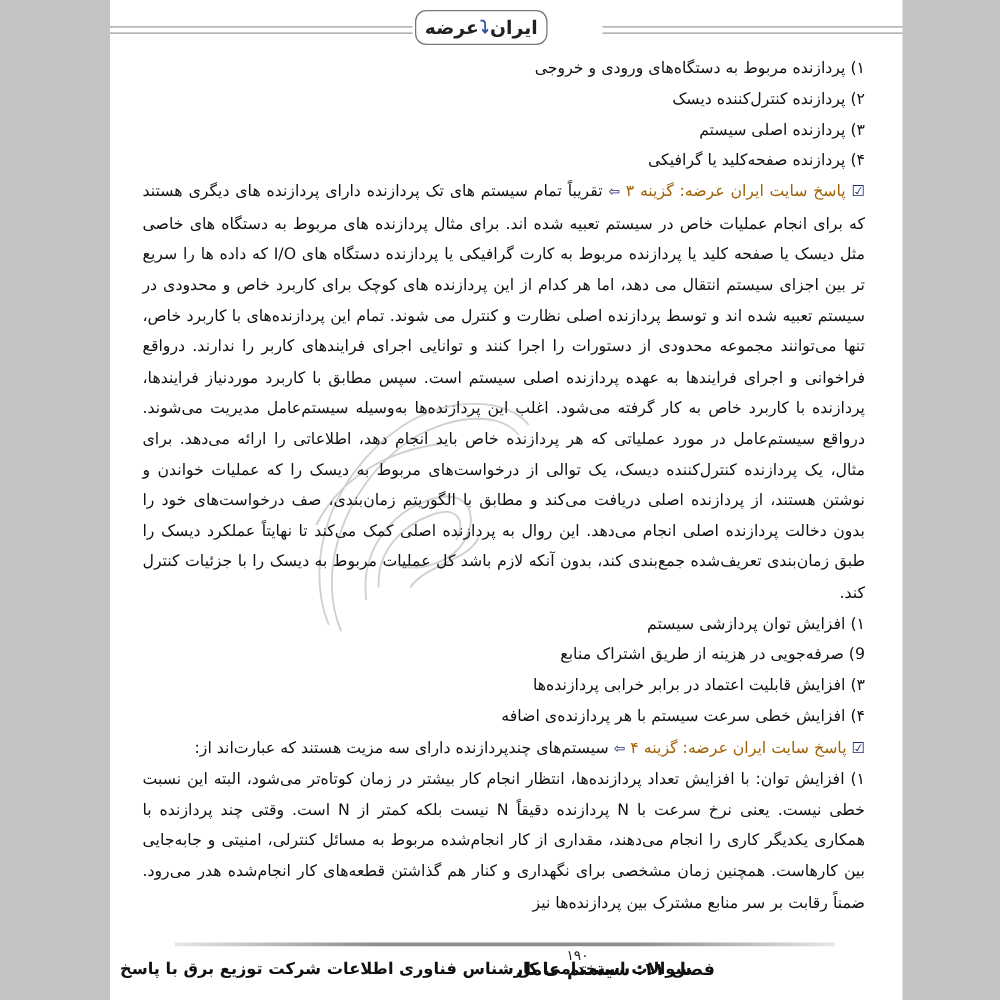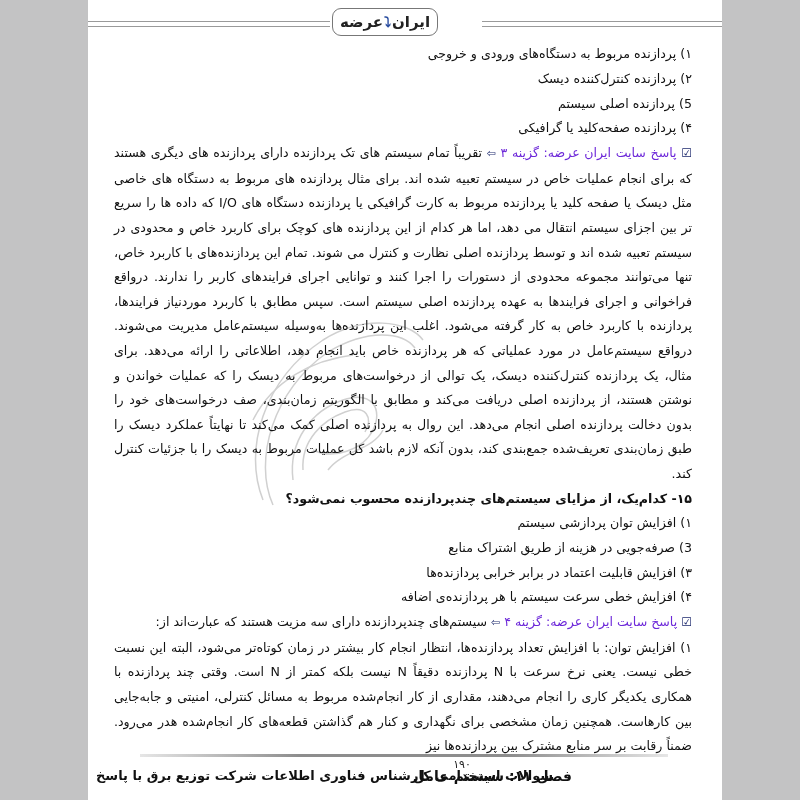--- a/index.html
+++ b/index.html
@@ -30,21 +30,21 @@
   }
   .logo .arrow { color: #2b4ea0; font-size: 14px; margin: 0 1px; }
   .content {
     position: absolute; right: 30px; top: 42px; width: 578px;
     font-size: 12.6px; color: #111; line-height: 24.6px;
     text-align: justify;
   }
   .q-title { font-weight: bold; margin: 0; }
   .option { margin: 0; line-height: 24.8px; }
   .answer { margin: 0; text-align: justify; text-align-last: right; }
-  .answer-label { color: #6d28d9; font-weight: normal; }
+  .answer-label { color: #a16207; font-weight: normal; }
   .check-icon { color: #1e2a6e; font-size: 12px; }
   .arrow-icon { color: #1e2a6e; font-size: 11px; }
   .q15 { margin-top: 0; }
   .watermark {
     position: absolute; left: 145px; top: 300px; width: 200px; height: 220px;
     pointer-events: none;
   }
   .footer-rule {
     position: absolute; left: 52px; top: 754px; width: 528px; height: 3px;
     background: linear-gradient(to right, #e6e6e6, #8d8d8d 30%, #8d8d8d 70%, #e6e6e6);
@@ -84,33 +84,32 @@
       <path d="M60 180 C55 140 80 110 110 100 C140 90 150 110 140 130 C130 150 100 160 80 150"></path>
       <path d="M70 170 C68 140 90 120 112 112 C134 104 140 118 132 132"></path>
       <path d="M95 170 C110 150 140 150 150 130"></path>
       <path d="M20 120 C40 80 80 60 120 55"></path>
     </g>
   </svg>
 
   <div class="content">
     <p class="option">۱) پردازنده مربوط به دستگاه‌های ورودی و خروجی</p>
     <p class="option">۲) پردازنده کنترل‌کننده دیسک</p>
-    <p class="option">5) پردازنده اصلی سیستم</p>
+    <p class="option">۳) پردازنده اصلی سیستم</p>
     <p class="option">۴) پردازنده صفحه‌کلید یا گرافیکی</p>
 
     <p class="answer">
       <span class="check-icon">☑</span>
       <span class="answer-label">پاسخ سایت ایران عرضه: گزینه ۳</span>
       <span class="arrow-icon">⇦</span>
       <span>تقریباً تمام سیستم های تک پردازنده دارای پردازنده های دیگری هستند که برای انجام عملیات خاص در سیستم تعبیه شده اند. برای مثال پردازنده های مربوط به دستگاه های خاصی مثل دیسک یا صفحه کلید یا پردازنده مربوط به کارت گرافیکی یا پردازنده دستگاه های I/O که داده ها را سریع تر بین اجزای سیستم انتقال می دهد، اما هر کدام از این پردازنده های کوچک برای کاربرد خاص و محدودی در سیستم تعبیه شده اند و توسط پردازنده اصلی نظارت و کنترل می شوند. تمام این پردازنده‌های با کاربرد خاص، تنها می‌توانند مجموعه محدودی از دستورات را اجرا کنند و توانایی اجرای فرایندهای کاربر را ندارند. درواقع فراخوانی و اجرای فرایندها به عهده پردازنده اصلی سیستم است. سپس مطابق با کاربرد موردنیاز فرایندها، پردازنده با کاربرد خاص به کار گرفته می‌شود. اغلب این پردازنده‌ها به‌وسیله سیستم‌عامل مدیریت می‌شوند. درواقع سیستم‌عامل در مورد عملیاتی که هر پردازنده خاص باید انجام دهد، اطلاعاتی را ارائه می‌دهد. برای مثال، یک پردازنده کنترل‌کننده دیسک، یک توالی از درخواست‌های مربوط به دیسک را که عملیات خواندن و نوشتن هستند، از پردازنده اصلی دریافت می‌کند و مطابق با الگوریتم زمان‌بندی، صف درخواست‌های خود را بدون دخالت پردازنده اصلی انجام می‌دهد. این روال به پردازنده اصلی کمک می‌کند تا نهایتاً عملکرد دیسک را طبق زمان‌بندی تعریف‌شده جمع‌بندی کند، بدون آنکه لازم باشد کل عملیات مربوط به دیسک را با جزئیات کنترل کند.</span>
     </p>
 
-    <p class="q-title q15">۱۵- کدام‌یک، از مزایای سیستم‌های چندپردازنده محسوب نمی‌شود؟</p>
     <p class="option">۱) افزایش توان پردازشی سیستم</p>
-    <p class="option">3) صرفه‌جویی در هزینه از طریق اشتراک منابع</p>
+    <p class="option">9) صرفه‌جویی در هزینه از طریق اشتراک منابع</p>
     <p class="option">۳) افزایش قابلیت اعتماد در برابر خرابی پردازنده‌ها</p>
     <p class="option">۴) افزایش خطی سرعت سیستم با هر پردازنده‌ی اضافه</p>
 
     <p class="answer">
       <span class="check-icon">☑</span>
       <span class="answer-label">پاسخ سایت ایران عرضه: گزینه ۴</span>
       <span class="arrow-icon">⇦</span>
       <span>سیستم‌های چندپردازنده دارای سه مزیت هستند که عبارت‌اند از:</span>
     </p>
     <p class="answer">۱) افزایش توان: با افزایش تعداد پردازنده‌ها، انتظار انجام کار بیشتر در زمان کوتاه‌تر می‌شود، البته این نسبت خطی نیست. یعنی نرخ سرعت با N پردازنده دقیقاً N نیست بلکه کمتر از N است. وقتی چند پردازنده با همکاری یکدیگر کاری را انجام می‌دهند، مقداری از کار انجام‌شده مربوط به مسائل کنترلی، امنیتی و جابه‌جایی بین کارهاست. همچنین زمان مشخصی برای نگهداری و کنار هم گذاشتن قطعه‌های کار انجام‌شده هدر می‌رود. ضمناً رقابت بر سر منابع مشترک بین پردازنده‌ها نیز</p>

